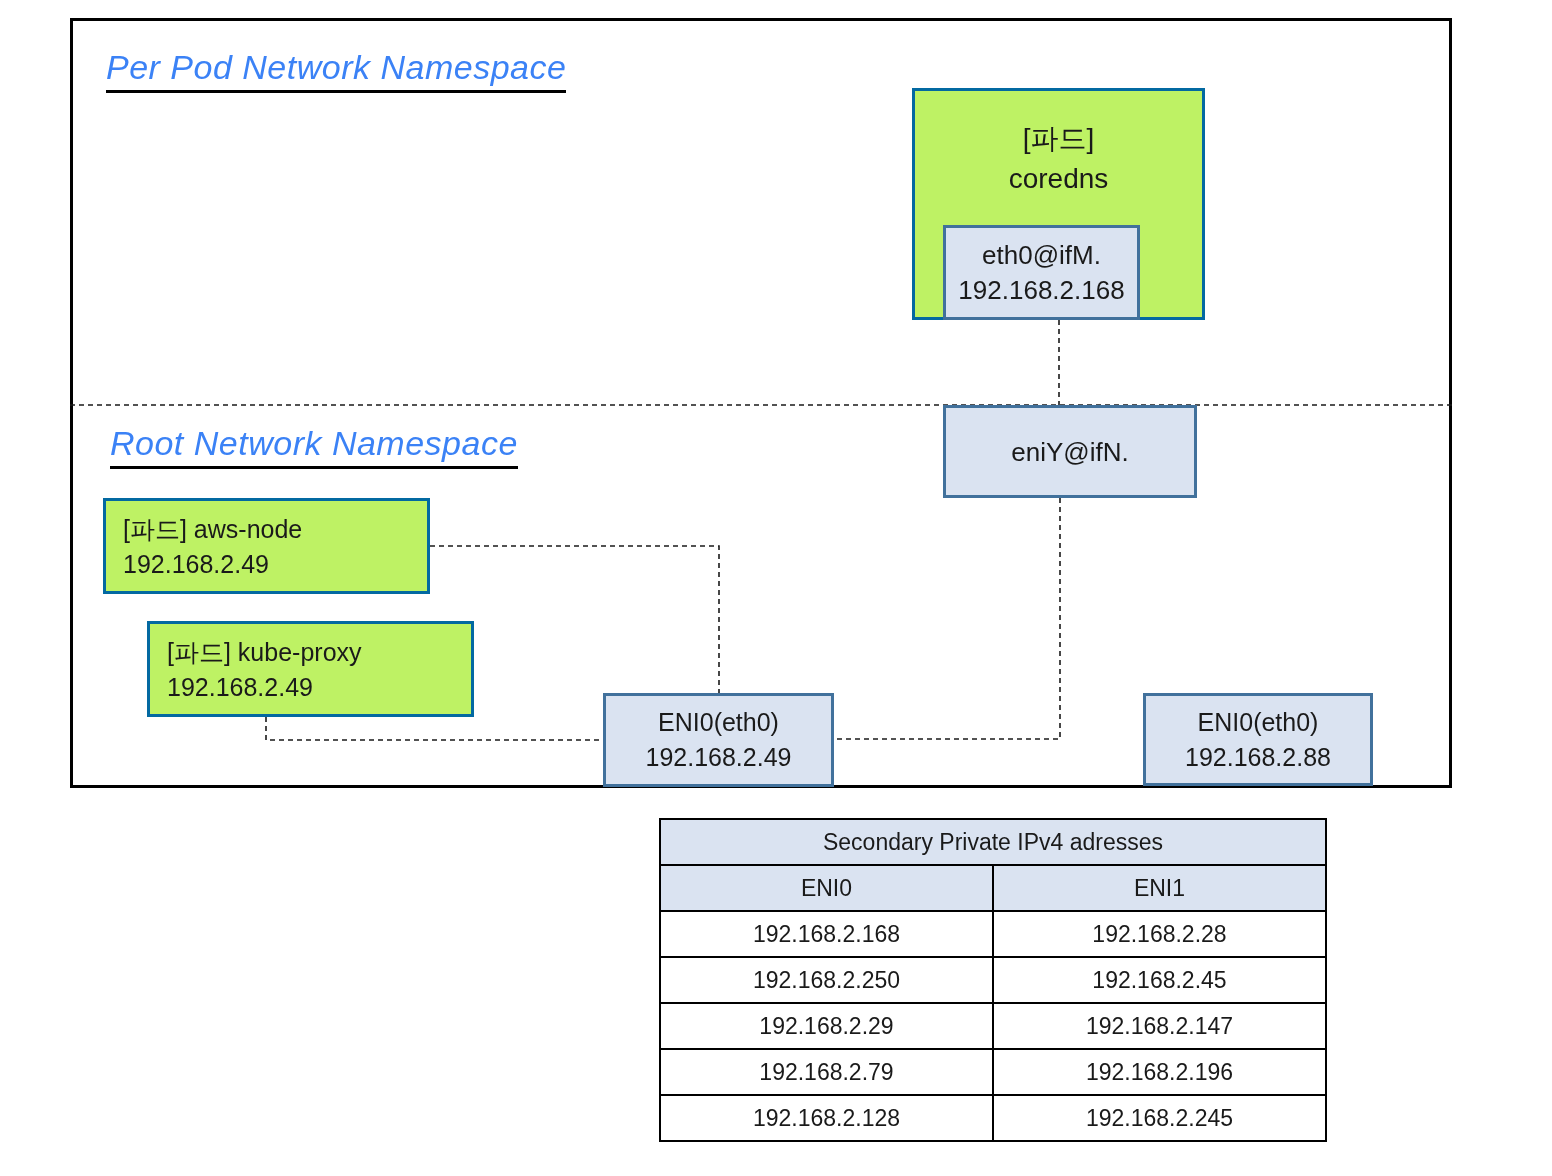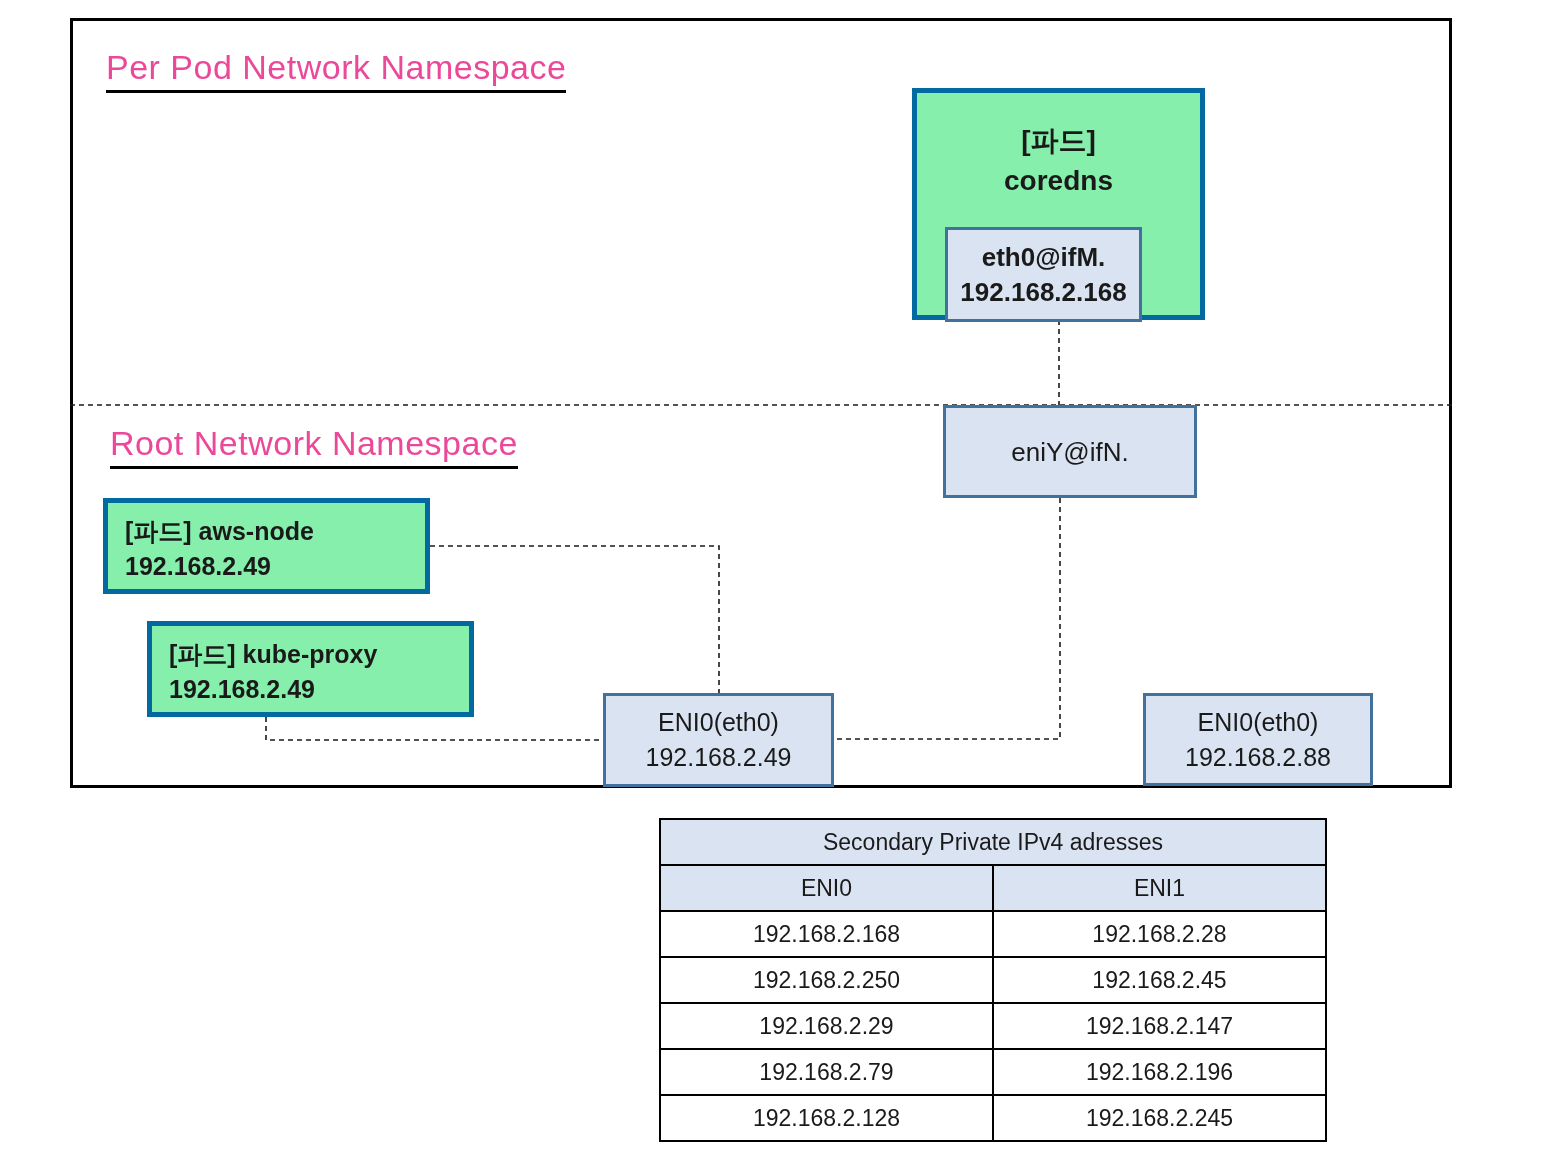--- a/index.html
+++ b/index.html
@@ -6,25 +6,25 @@
   body{font-family:"Liberation Sans","DejaVu Sans",sans-serif;color:#111;}
   #stage{position:relative;width:1552px;height:1176px;background:#ffffff;overflow:hidden;}
 
   
   .outer-box{position:absolute;left:70px;top:18px;width:1382px;height:770px;
     border:3px solid #000;box-sizing:border-box;background:#fff;}
 
   
   #connectors{position:absolute;left:0;top:0;width:1552px;height:1176px;pointer-events:none;}
 
-  .ns-title{position:absolute;font-size:34px;font-weight:500;
-    letter-spacing:.5px;color:#ec4899;}
+  .ns-title{position:absolute;font-size:34px;font-style:italic;font-weight:500;
+    letter-spacing:.5px;color:#3b82f6;}
   .ns-title .ul{display:inline-block;border-bottom:3px solid #000;padding-bottom:3px;}
 
-  .pod-box{position:absolute;background:#86efac;border:5px solid #0369a1;box-sizing:border-box;font-weight:bold;}
+  .pod-box{position:absolute;background:#bef264;border:3px solid #0369a1;box-sizing:border-box;}
   .blue-box{position:absolute;background:#DAE3F1;border:3px solid #41719C;box-sizing:border-box;
     display:flex;flex-direction:column;align-items:center;justify-content:center;
     font-size:26px;line-height:36px;color:#1a1a1a;}
 
   .pod-box.centered{display:flex;flex-direction:column;align-items:center;
     font-size:28px;line-height:40px;color:#1a1a1a;}
 
   .pod-box.lefted{font-size:25px;line-height:35px;color:#1a1a1a;
     padding:11px 0 4px 17px;}
 

